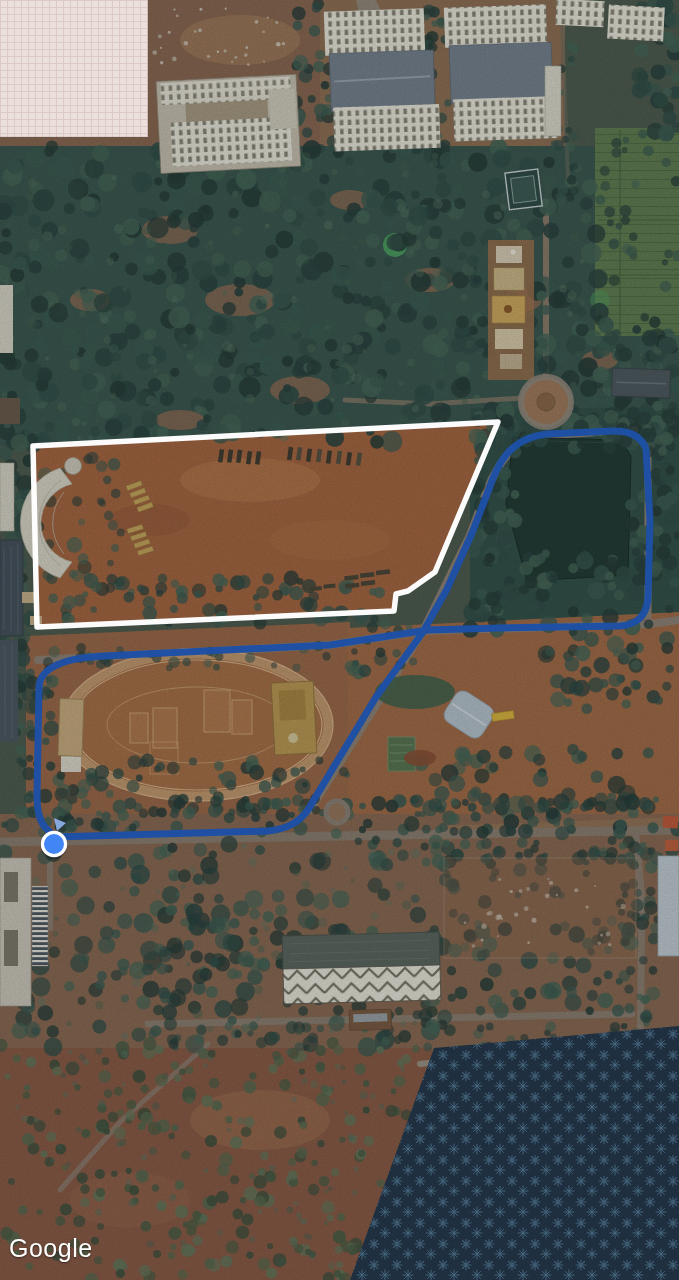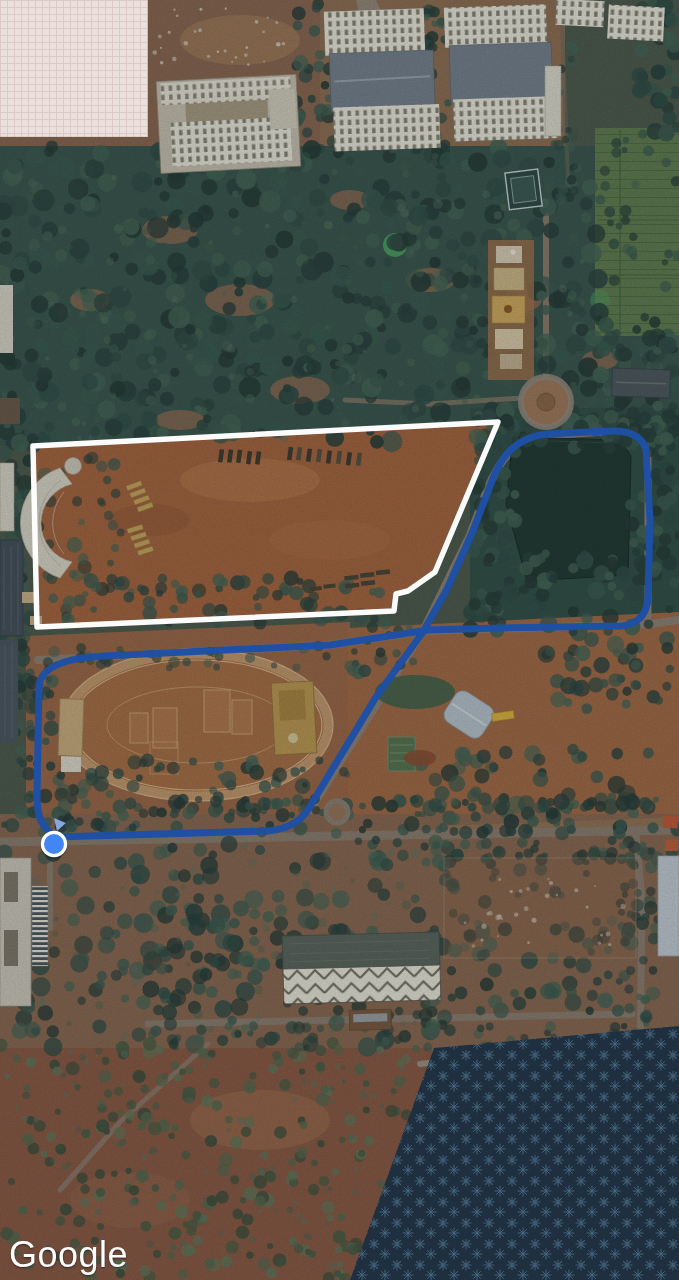--- a/index.html
+++ b/index.html
@@ -5,21 +5,21 @@
   html,body{margin:0;padding:0;background:#222;}
   #screen{position:relative;width:679px;height:1280px;overflow:hidden;
           font-family:"Liberation Sans",sans-serif;background:#4e5b4c;}
   #screen svg{position:absolute;left:0;top:0;display:block;}
   #unloaded-tile{position:absolute;left:0;top:0;width:148px;height:137px;
     background-color:#ece0dd;
     background-image:linear-gradient(#dccac8 1px, transparent 1px),
                      linear-gradient(90deg,#dccac8 1px, transparent 1px);
     background-size:7px 7px;
     box-shadow:inset -1px -1px 0 rgba(0,0,0,.07);}
-  #watermark{position:absolute;left:9px;top:1234px;font-size:36px;font-weight:500;
+  #watermark{position:absolute;left:9px;top:1234px;font-size:25px;font-weight:500;
     letter-spacing:.5px;color:#fff;text-shadow:0 1px 2px rgba(0,0,0,.5);
     user-select:none;}
 </style>
 </head>
 <body>
 
 <div id="screen">
 <svg width="679" height="1280" viewBox="0 0 679 1280">
   <defs>
     <pattern id="win" width="8" height="9" patternUnits="userSpaceOnUse">

